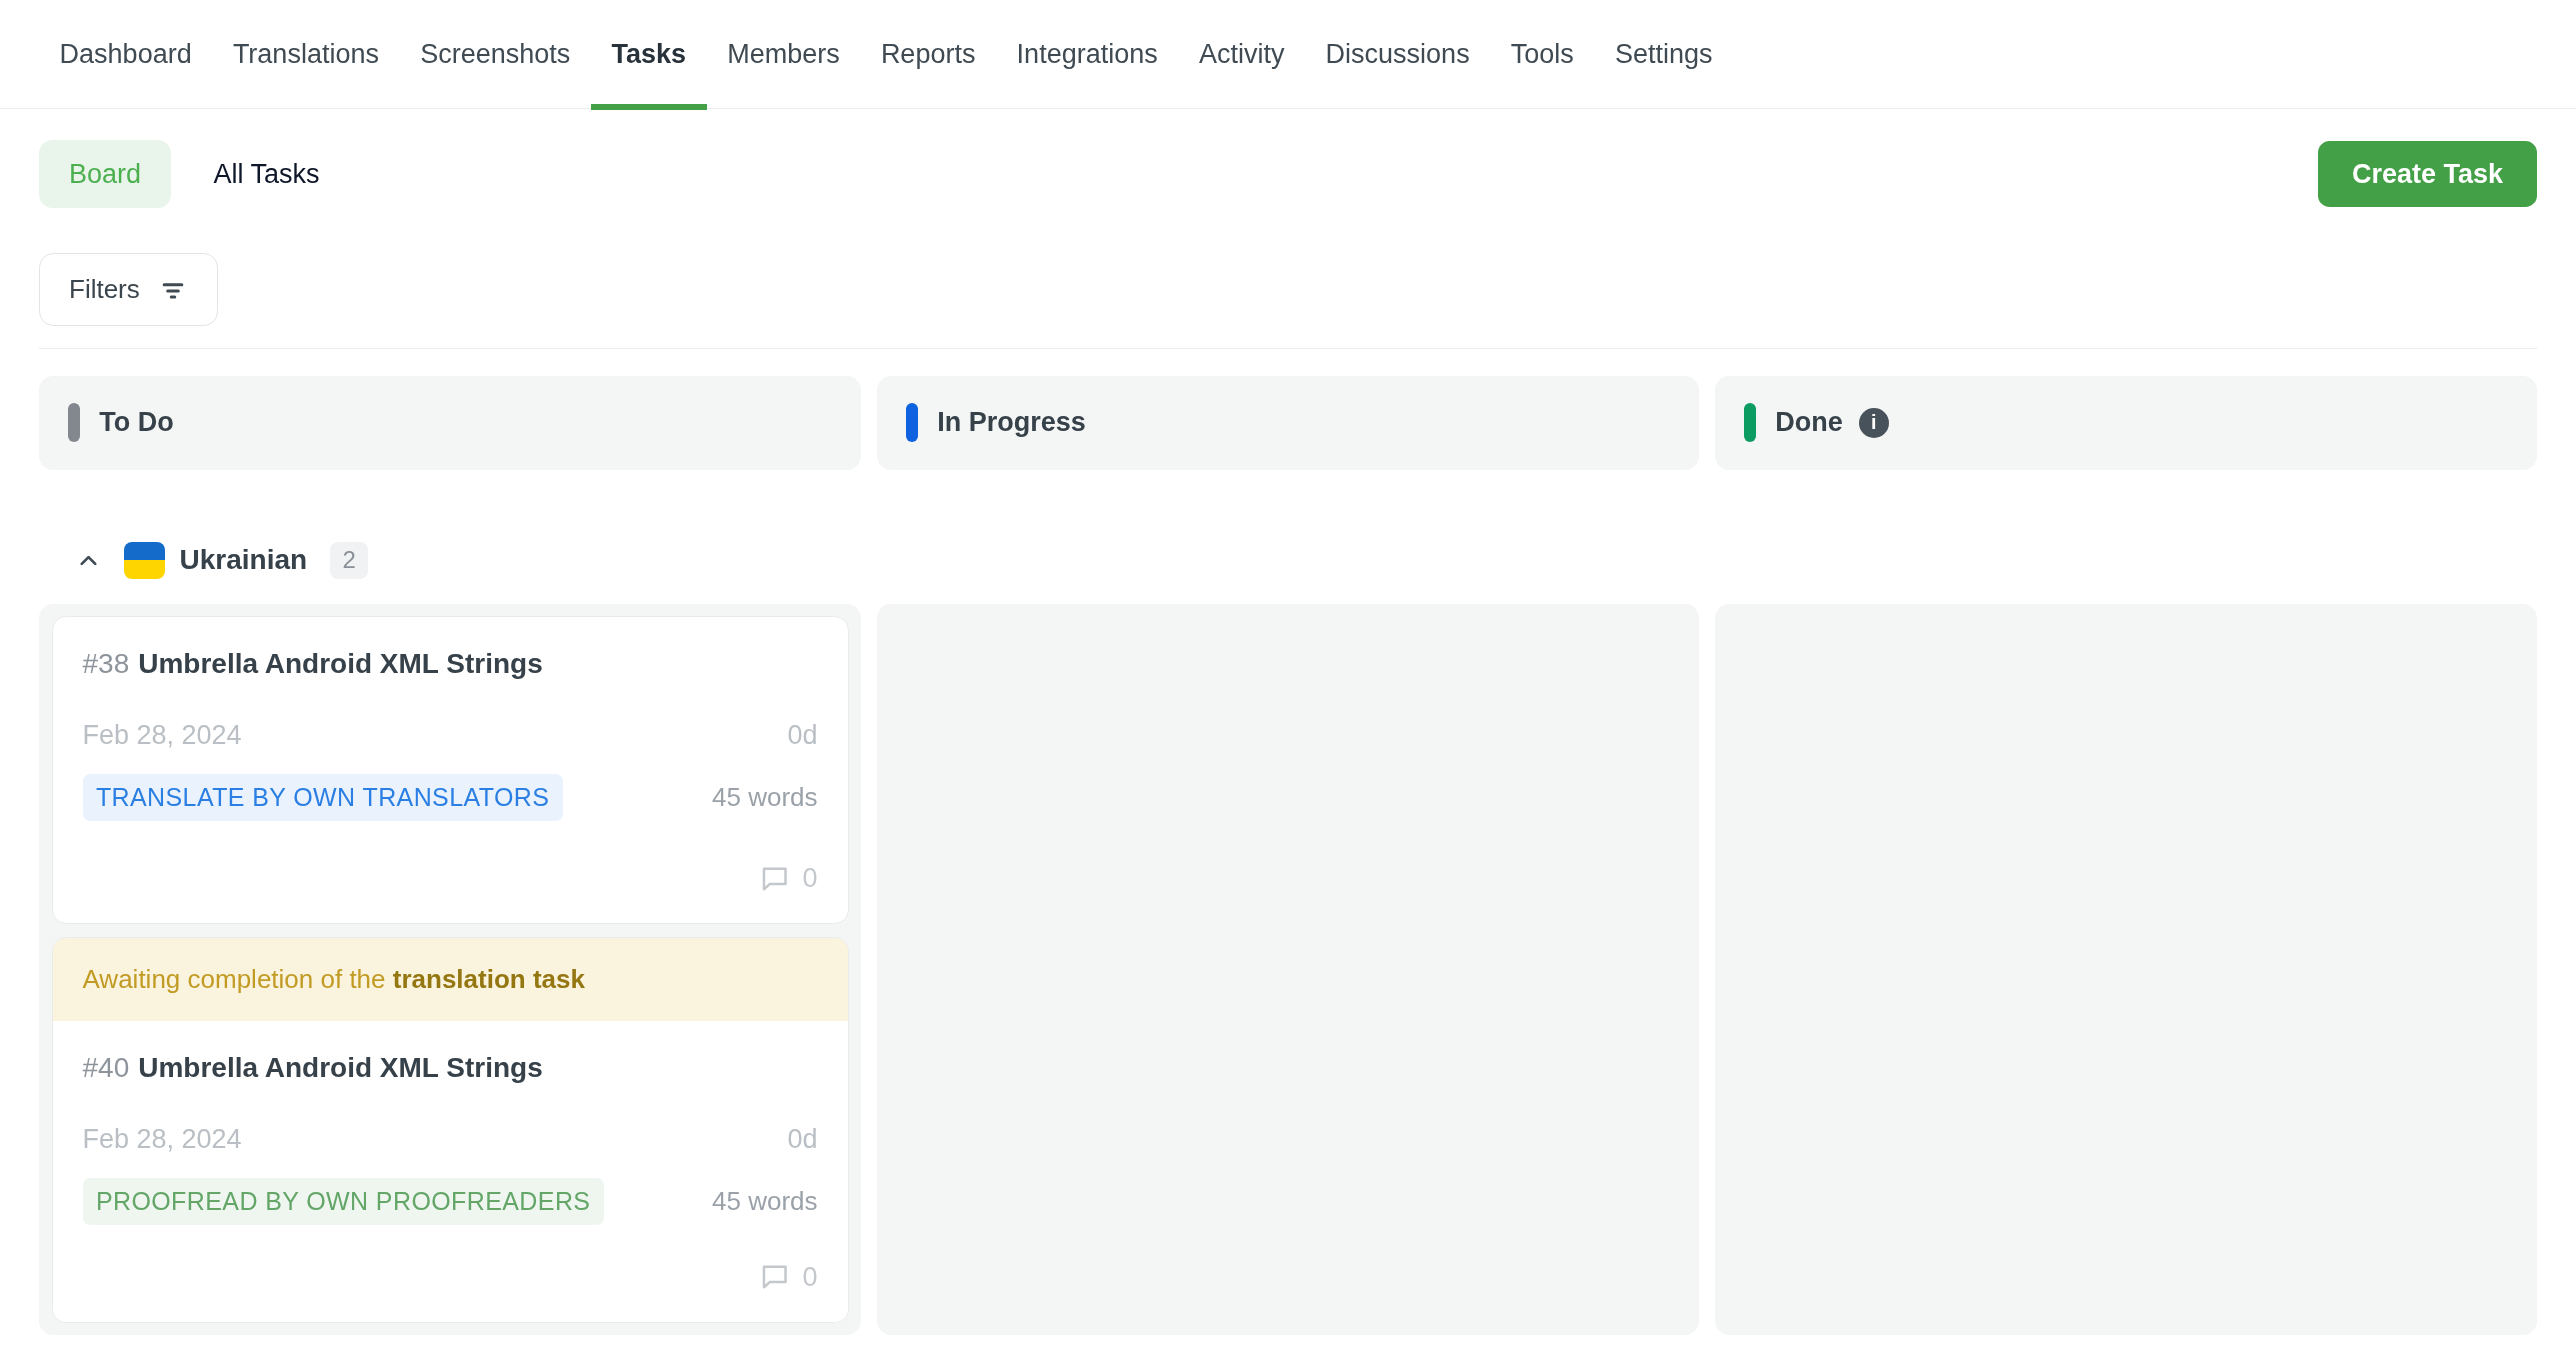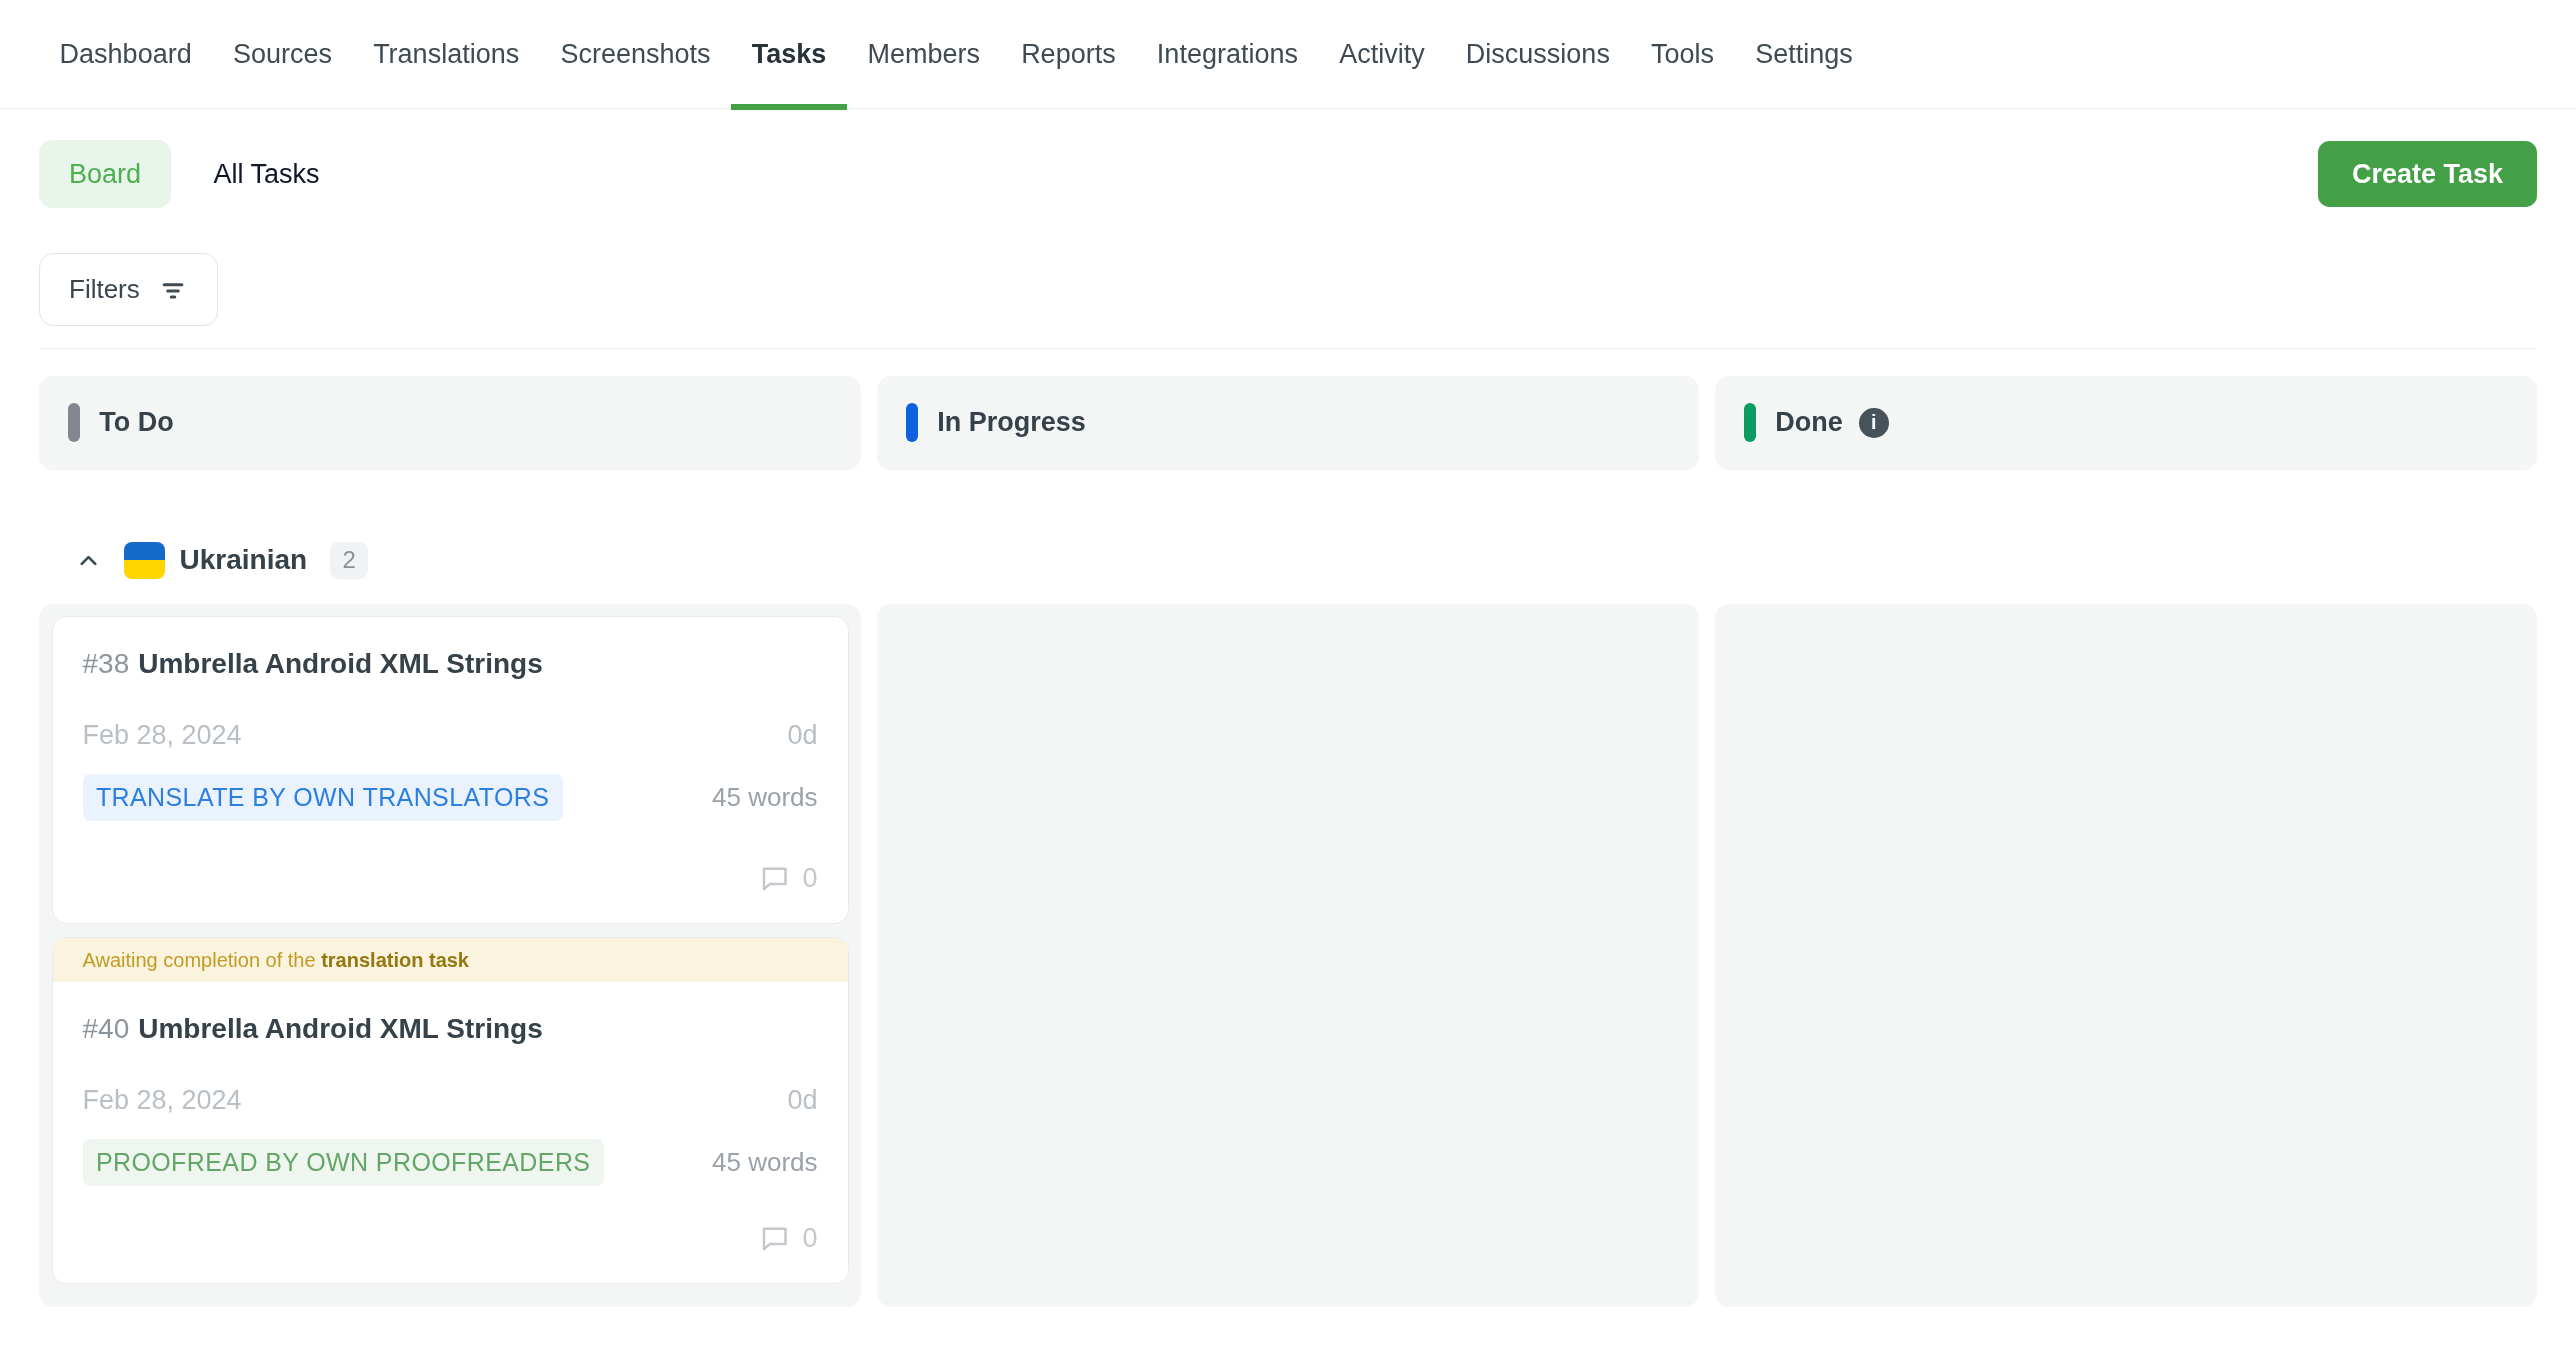--- a/index.html
+++ b/index.html
@@ -135,31 +135,30 @@
   .wf-badge.proofread { color: #63a668; background: #eef6ef; }
   .words { font-size: 26px; color: #9aa1a8; }
   .card-footer {
     margin-top: auto; display: flex; justify-content: flex-end; align-items: center;
     gap: 12.5px; color: #c4c8cc; font-size: 27px;
   }
   .card-group {
     margin-top: 13.4px; border: 1.8px solid #eaeaea; border-radius: 14.3px;
     overflow: hidden; background: #ffffff;
   }
-  .card-banner { background: #faf3dd; padding: 11px 30px; font-size: 20px; line-height: 1.1; }
+  .card-banner { background: #faf3dd; padding: 27px 30px; font-size: 26px; line-height: 1.1; }
   .banner-prefix { color: #c29b25; }
   .banner-bold { color: #957712; font-weight: bold; }
   .card-group .task-card { border: none; border-radius: 0; height: 301px; }
 </style>
 </head>
 <body>
 
 <nav class="nav">
   <div class="nav-item">Dashboard</div>
-  <div class="nav-item">Sources</div>
   <div class="nav-item">Translations</div>
   <div class="nav-item">Screenshots</div>
   <div class="nav-item active">Tasks</div>
   <div class="nav-item">Members</div>
   <div class="nav-item">Reports</div>
   <div class="nav-item">Integrations</div>
   <div class="nav-item">Activity</div>
   <div class="nav-item">Discussions</div>
   <div class="nav-item">Tools</div>
   <div class="nav-item">Settings</div>

